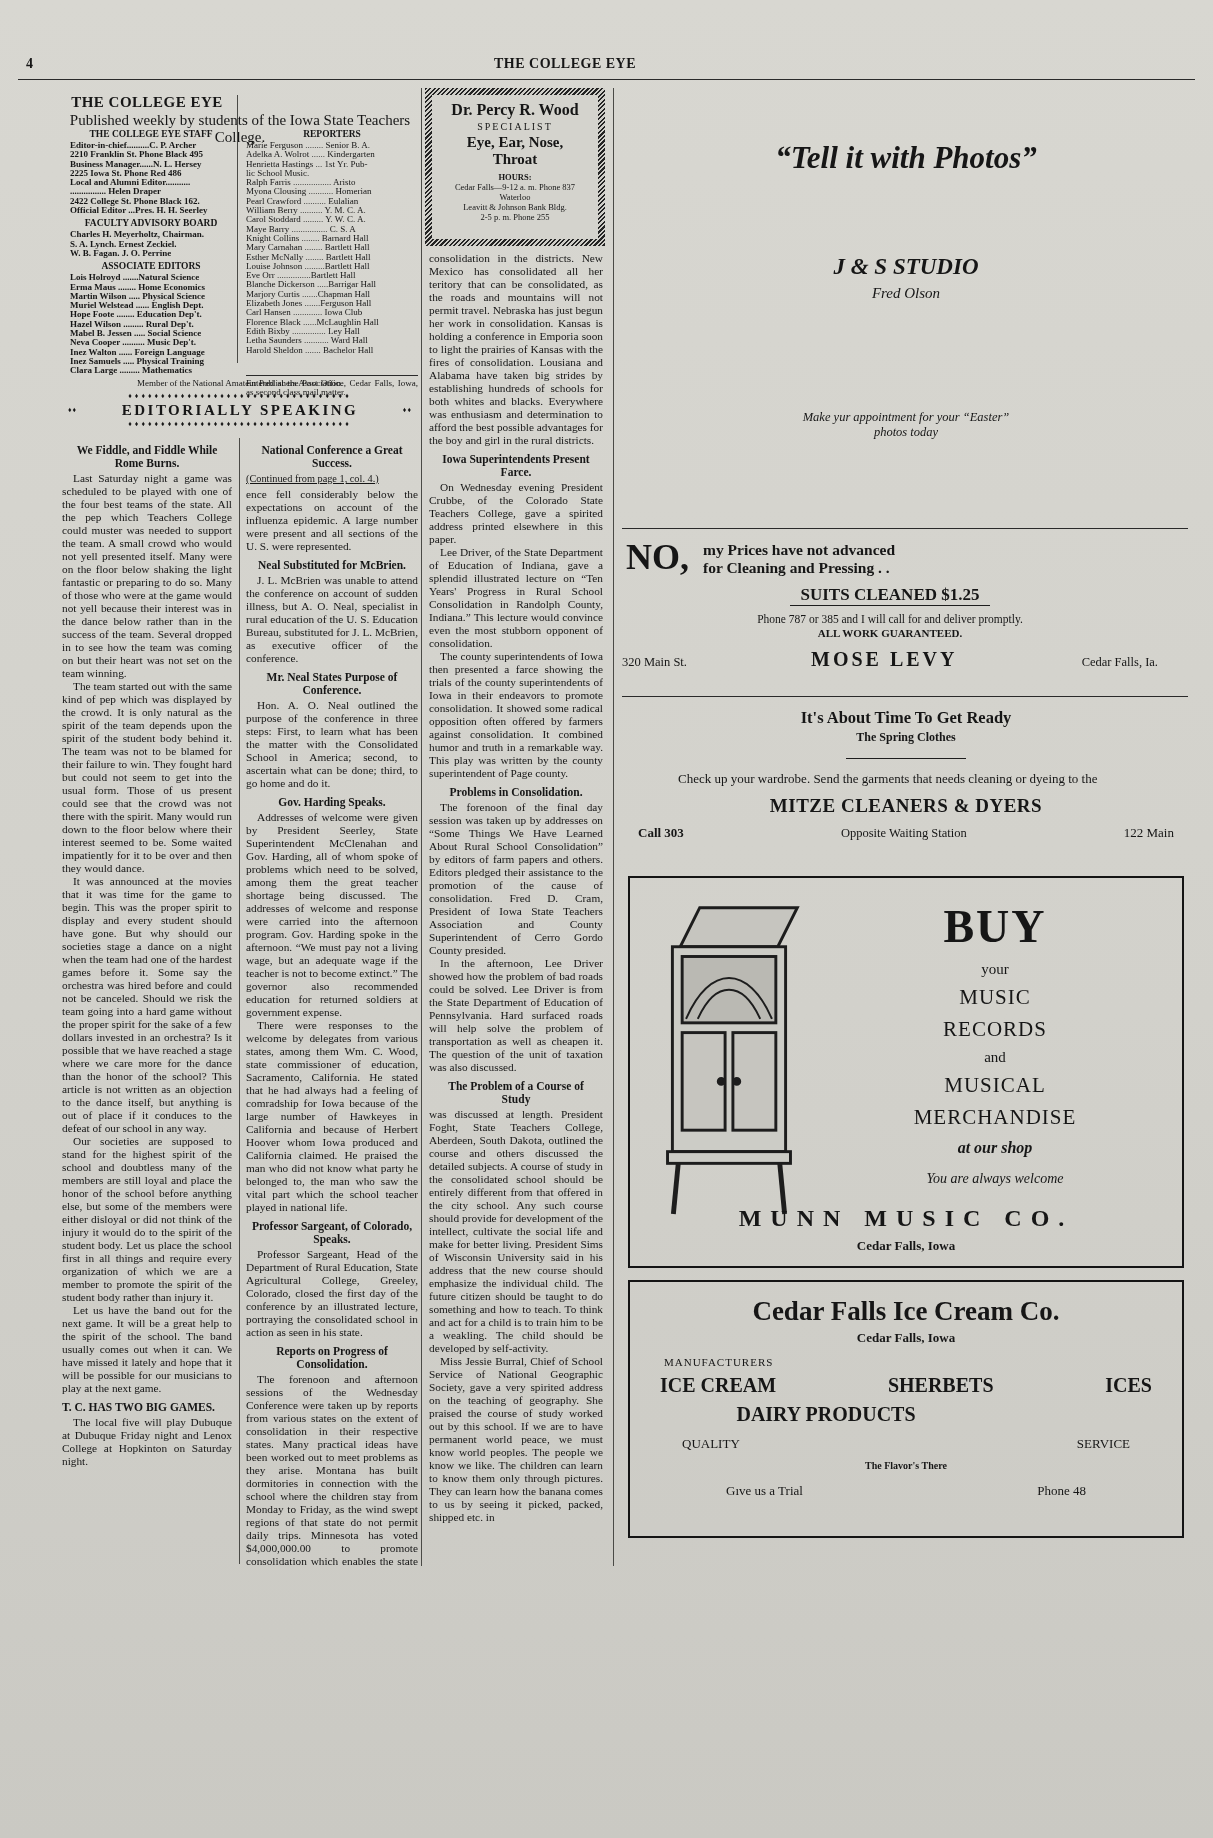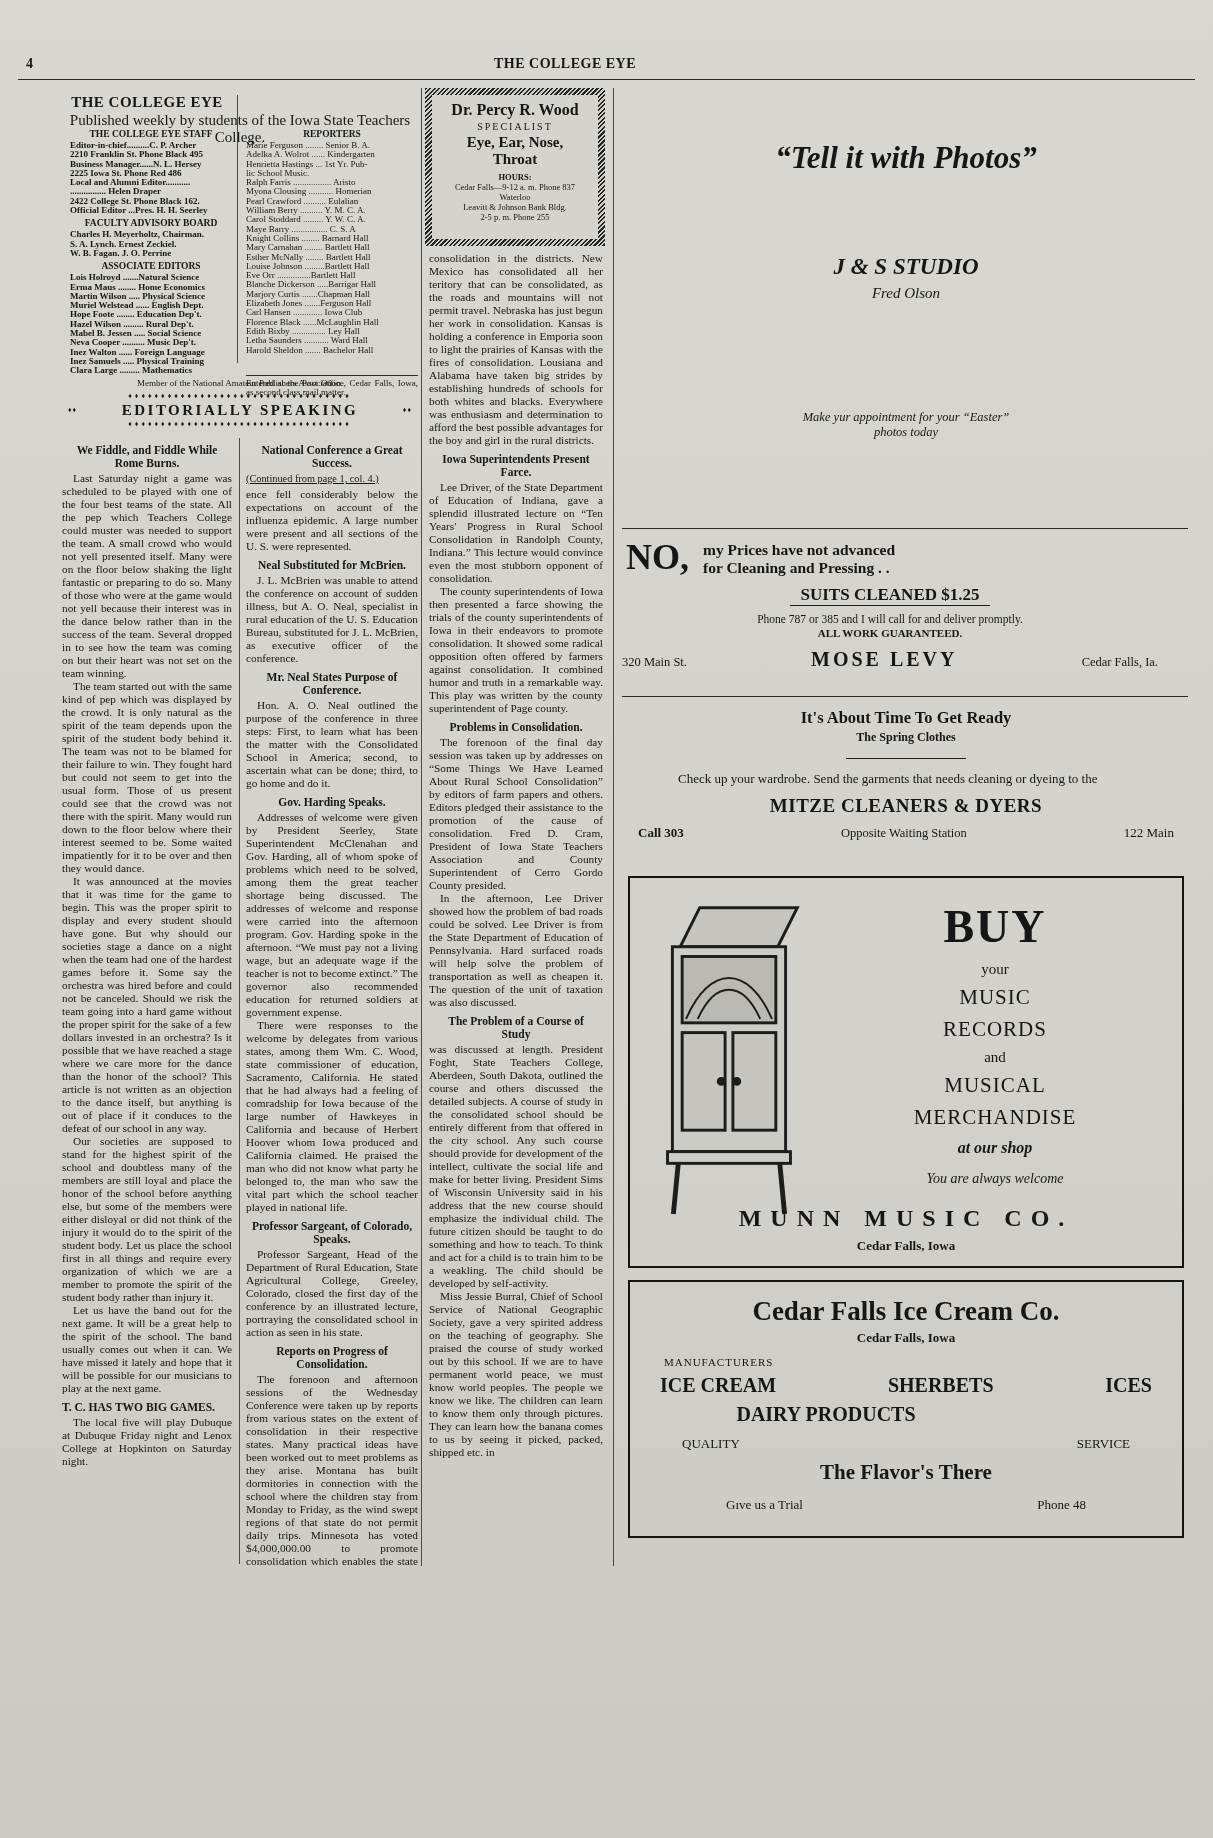--- a/index.html
+++ b/index.html
@@ -183,20 +183,21 @@
     <div style="font-size:8.5px">Waterloo</div>
     <div style="font-size:8.5px">Leavitt &amp; Johnson Bank Bldg.</div>
     <div style="font-size:8.5px">2-5 p. m.  Phone 255</div>
   </div>
 
   <div class="abs article" style="left:429px;top:252px;width:174px;height:1314px;overflow:hidden">
     <p class="noind">consolidation in the districts. New Mexico has consolidated all her teritory that can be consolidated, as the roads and mountains will not permit travel. Nebraska has just begun her work in consolidation. Kansas is holding a conference in Emporia soon to light the prairies of Kansas with the fires of consolidation. Lousiana and Alabama have taken big strides by establishing hundreds of schools for both whites and blacks. Everywhere was enthusiasm and determination to afford the best possible advantages for the boy and girl in the rural districts.</p>
     <div class="ahead pre">Iowa Superintendents Present
 Farce.</div>
     <div>
+        <p>On Wednesday evening President Crubbe, of the Colorado State Teachers College, gave a spirited address printed elsewhere in this paper.</p>
         <p>Lee Driver, of the State Department of Education of Indiana, gave a splendid illustrated lecture on “Ten Years' Progress in Rural School Consolidation in Randolph County, Indiana.” This lecture would convince even the most stubborn opponent of consolidation.</p>
         <p>The county superintendents of Iowa then presented a farce showing the trials of the county superintendents of Iowa in their endeavors to promote consolidation. It showed some radical opposition often offered by farmers against consolidation. It combined humor and truth in a remarkable way. This play was written by the county superintendent of Page county.</p>
       </div>
     <div class="ahead">Problems in Consolidation.</div>
     <div>
         <p>The forenoon of the final day session was taken up by addresses on “Some Things We Have Learned About Rural School Consolidation” by editors of farm papers and others. Editors pledged their assistance to the promotion of the cause of consolidation. Fred D. Cram, President of Iowa State Teachers Association and County Superintendent of Cerro Gordo County presided.</p>
         <p>In the afternoon, Lee Driver showed how the problem of bad roads could be solved. Lee Driver is from the State Department of Education of Pennsylvania. Hard surfaced roads will help solve the problem of transportation as well as cheapen it. The question of the unit of taxation was also discussed.</p>
       </div>
     <div class="ahead pre">The Problem of a Course of
 Study</div>
@@ -292,20 +293,20 @@
     <div style="display:flex;justify-content:space-between;align-items:center;margin-top:6px;padding:0 4px;font-size:20px;font-weight:bold">
       <span>ICE CREAM</span>
       <span>SHERBETS</span>
       <span>ICES</span>
     </div>
     <div style="font-size:20px;font-weight:bold;margin-top:6px;width:68%;text-align:center">DAIRY PRODUCTS</div>
     <div style="display:flex;justify-content:space-between;margin-top:10px;padding:0 26px;font-size:13px">
       <span>QUALITY</span>
       <span>SERVICE</span>
     </div>
-    <div class="ctr" style="font-size:21px;font-weight:bold;margin-top:8px">The Flavor's There</div>
+    <div class="ctr" style="font-size:10px;font-weight:bold;margin-top:8px">The Flavor's There</div>
     <div style="display:flex;justify-content:space-between;margin-top:12px;padding:0 70px;font-size:13px">
       <span>Gıve us a Trial</span>
       <span>Phone 48</span>
     </div>
   </div>
 
 </div>
 
 </body></html>

